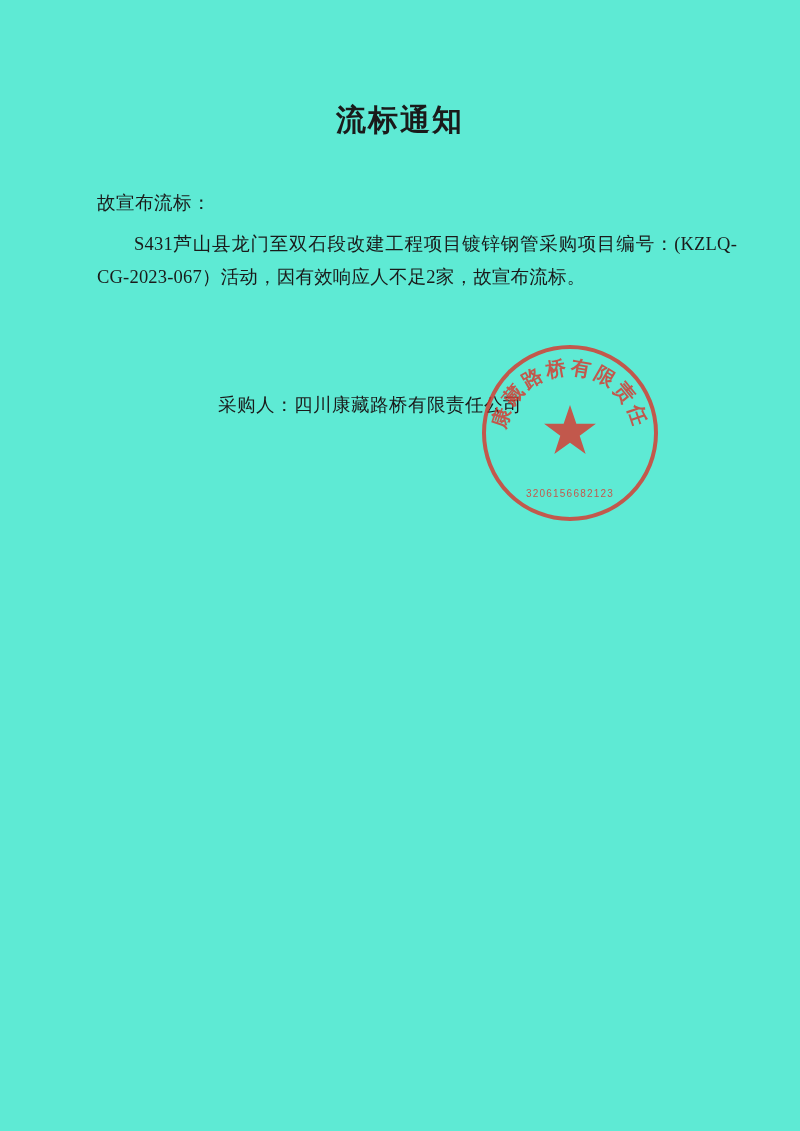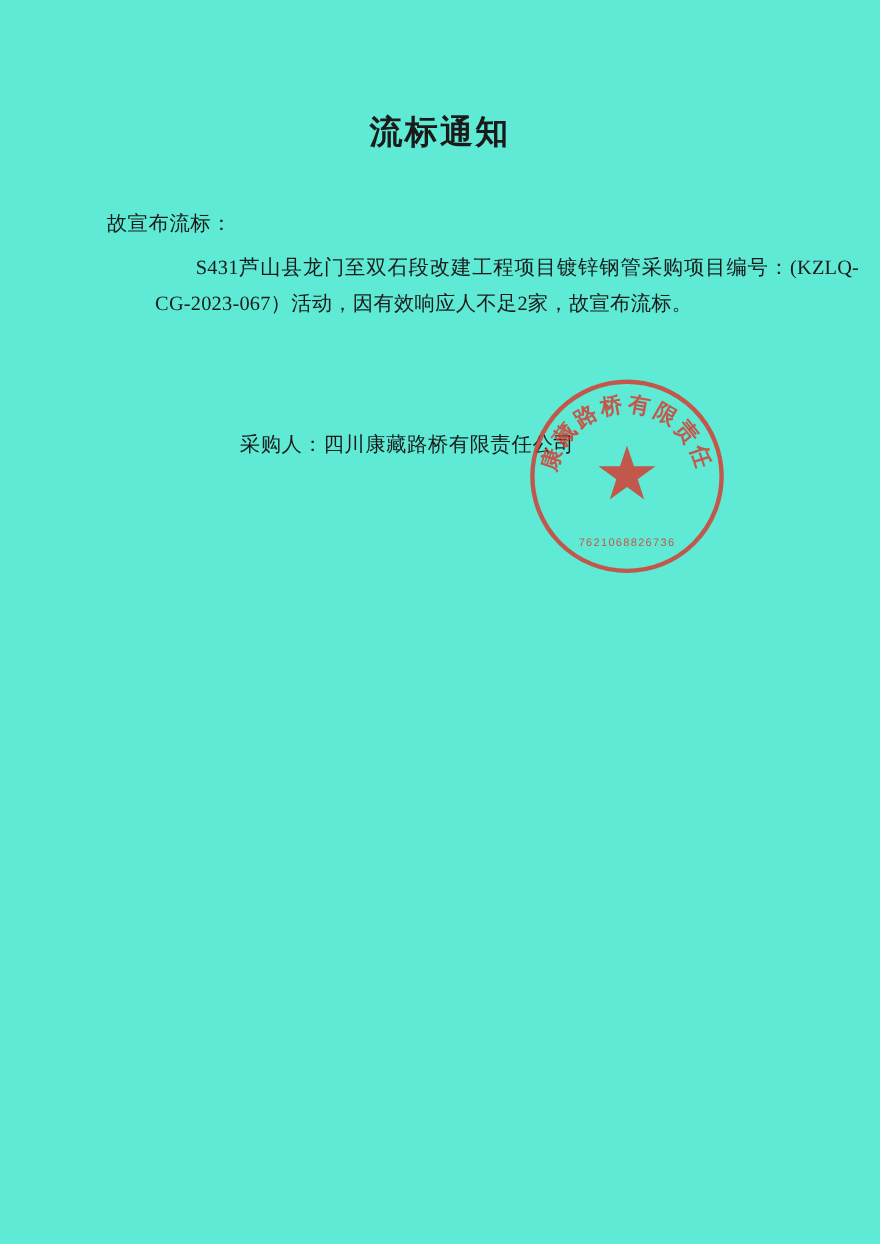--- a/index.html
+++ b/index.html
@@ -43,21 +43,20 @@
     position: absolute;
     top: 228px;
     left: 97px;
     width: 640px;
     font-size: 18.5px;
     line-height: 33px;
     color: #1a1a1a;
     text-align: justify;
     text-indent: 37px;
     letter-spacing: 0.2px;
-    margin-left: 44px;
   }
   .sign-block {
     position: absolute;
     top: 385px;
     left: 0;
     width: 740px;
     text-align: center;
     font-size: 18.5px;
     color: #1a1a1a;
     line-height: 40px;
@@ -140,17 +139,17 @@
     <div class="seal-inner">
       <svg class="seal-arc-text" viewBox="0 0 160 160">
         <defs>
           <path id="arcpath" d="M 18,86 A 62,62 0 1 1 142,86" fill="none"></path>
         </defs>
         <text font-size="19" letter-spacing="3">
           <textPath href="#arcpath" startOffset="50%" text-anchor="middle">四川康藏路桥有限责任公司</textPath>
         </text>
       </svg>
       <div class="seal-star"></div>
-      <div class="seal-bottom-num">7621068826736</div>
+      <div class="seal-bottom-num">3206156682123</div>
     </div>
   </div>
 
 </div>
 
 </body></html>

